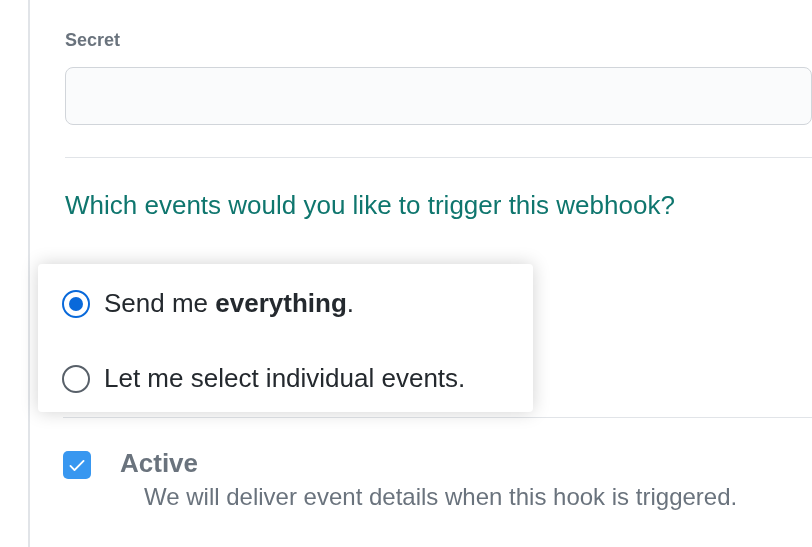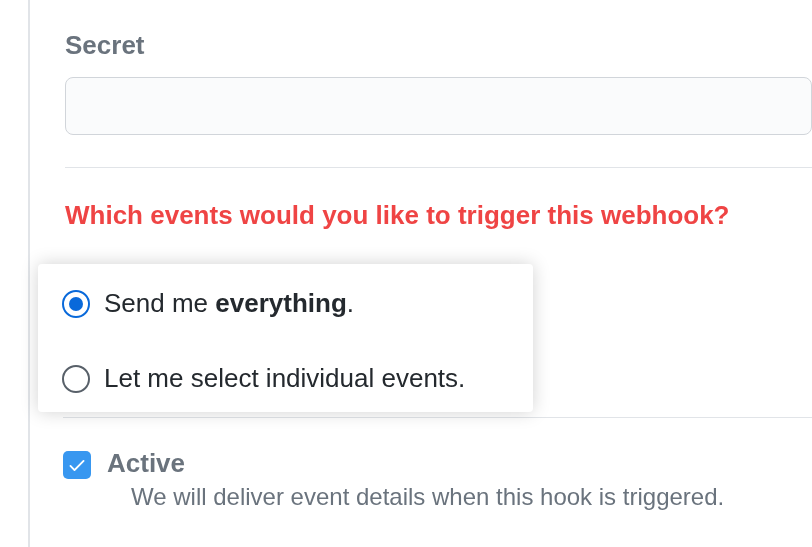--- a/index.html
+++ b/index.html
@@ -20,21 +20,21 @@
       left: 28px;
       top: 0;
       right: 0;
       border-left: 2px solid #e1e4e8;
       padding-left: 35px;
       padding-top: 30px;
       height: 100%;
     }
     .section-label {
       color: #6a737d;
-      font-size: 26px;
+      font-size: 18px;
       font-weight: 600;
       margin-bottom: 16px;
     }
     .secret-input {
       width: 100%;
       height: 58px;
       border: 1px solid #d1d5da;
       border-radius: 8px;
       background: #fafbfc;
       padding: 0 14px;
@@ -42,23 +42,23 @@
       color: #24292e;
     }
     .divider {
       border: none;
       border-top: 1px solid #e1e4e8;
       margin-top: 32px;
       margin-bottom: 32px;
       width: 100%;
     }
     .question-label {
-      color: #ef4444;
+      color: #0f766e;
       font-size: 26px;
-      font-weight: 700;
+      font-weight: 400;
       margin-bottom: 24px;
     }
     .highlight-box {
       position: absolute;
       left: 38px;
       top: 264px;
       width: 495px;
       height: 148px;
       background: #ffffff;
       border-radius: 4px;
@@ -110,21 +110,21 @@
     }
     .bottom-divider {
       border: none;
       border-top: 1px solid #e1e4e8;
       margin-bottom: 30px;
       width: 100%;
     }
     .checkbox-row {
       display: flex;
       align-items: flex-start;
-      gap: 16px;
+      gap: 29px;
     }
     .checkbox {
       width: 28px;
       height: 28px;
       background: #3897f0;
       border-radius: 5px;
       display: flex;
       align-items: center;
       justify-content: center;
       flex-shrink: 0;

